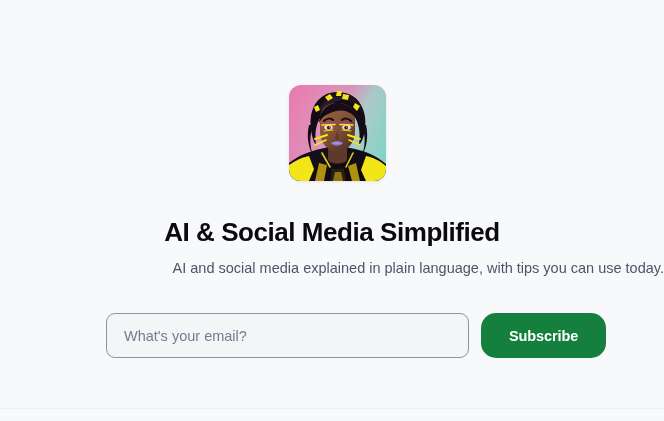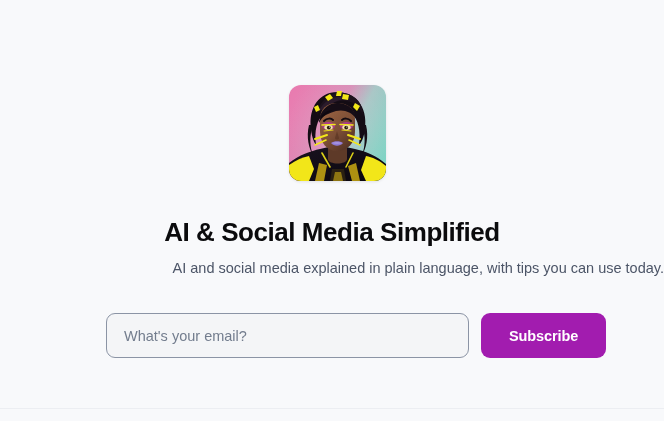--- a/index.html
+++ b/index.html
@@ -98,22 +98,22 @@
   .email-field::placeholder {
     color: #737d8e;
     opacity: 1;
   }
 
   .subscribe-btn {
     flex: 0 0 125px;
     width: 125px;
     height: 45px;
     border: none;
-    border-radius: 9px;
-    background: #a21caf;
+    border-radius: 15px;
+    background: #15803d;
     color: #ffffff;
     font-family: "Liberation Sans", sans-serif;
     font-size: 14.5px;
     font-weight: 600;
     letter-spacing: -0.1px;
     cursor: pointer;
     display: flex;
     align-items: center;
     justify-content: center;
   }

